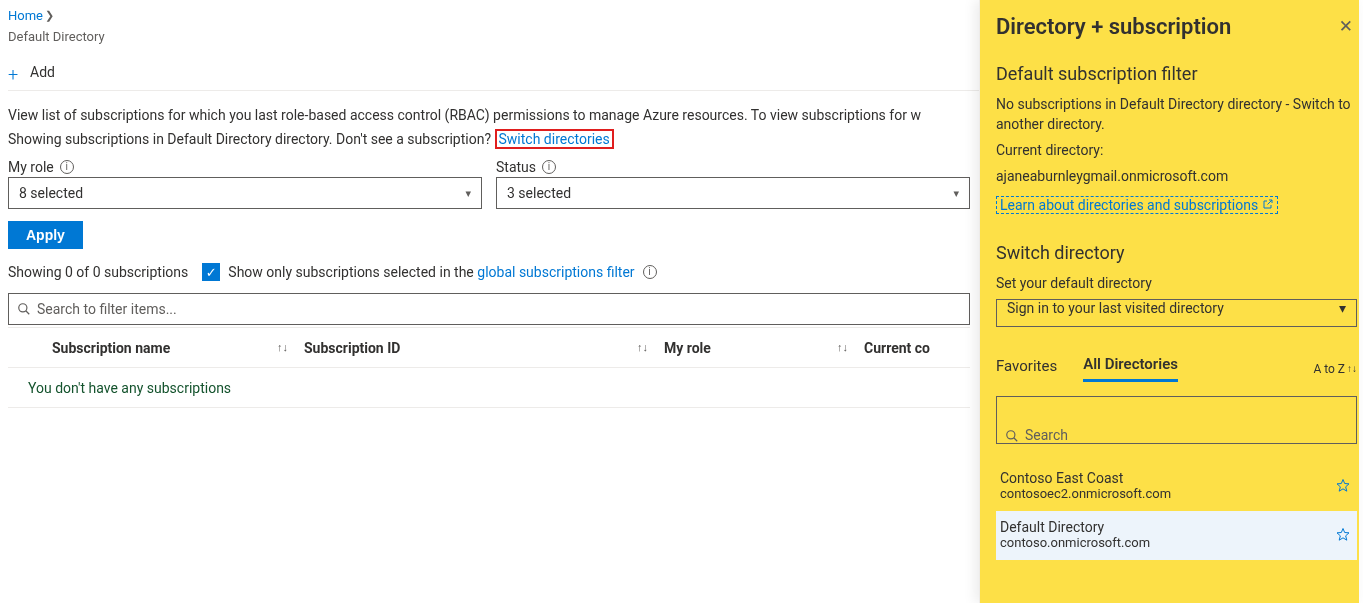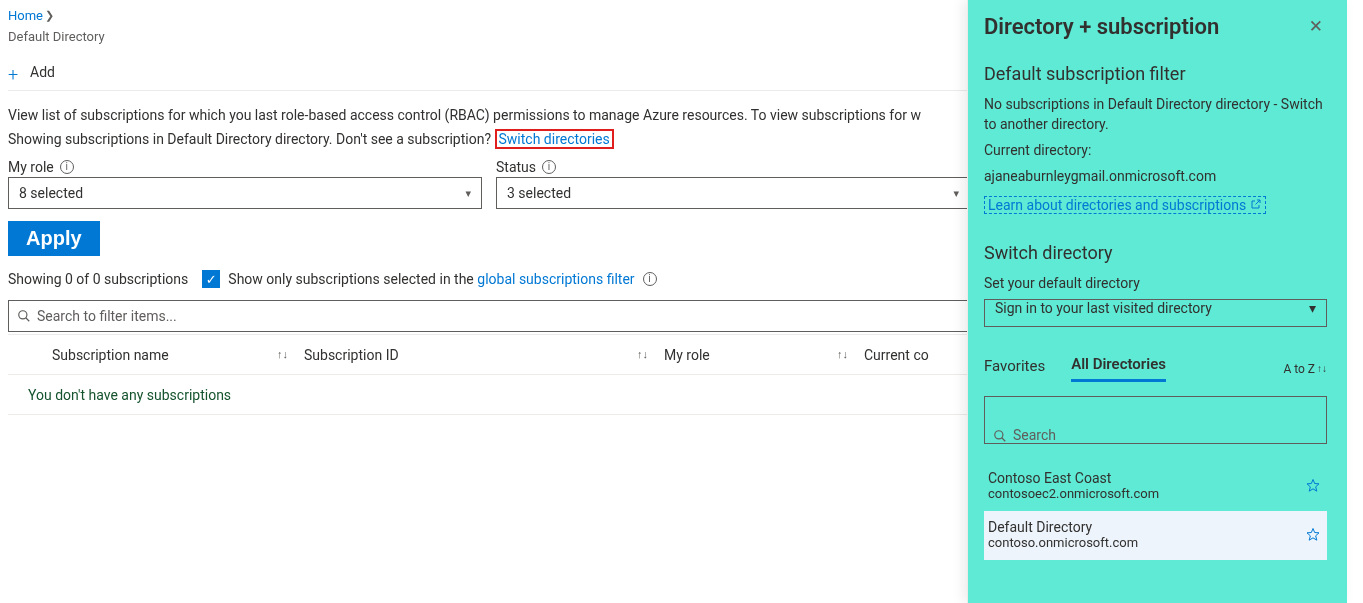--- a/index.html
+++ b/index.html
@@ -91,21 +91,21 @@
     font-size: 14px;
   }
   .select .chev-down {
     font-size: 11px; color: #605e5c;
   }
   .apply-btn {
     background: #0078d4;
     color: #fff;
     border: none;
     padding: 6px 18px;
-    font-size: 20px;
+    font-size: 14px;
     font-weight: 600;
     margin-top: 12px;
     cursor: pointer;
   }
   .showing-row {
     display: flex;
     align-items: center;
     gap: 14px;
     margin-top: 14px;
     font-size: 14px;
@@ -132,39 +132,39 @@
     border-top: 1px solid #edebe9;
     margin-top: 2px;
   }
   .thead, .trow {
     display: flex;
     align-items: center;
     height: 40px;
     border-bottom: 1px solid #edebe9;
     font-size: 14px;
   }
-  .thead { font-weight: 400; }
+  .thead { font-weight: 700; }
   .thead .sort { font-size: 11px; color:#605e5c; margin-left:auto; padding-right:10px;}
   .th { display: flex; align-items: center; padding-left: 6px;}
   .th1 { width: 290px; padding-left: 44px;}
   .th2 { width: 360px; }
   .th3 { width: 200px; }
   .th4 { flex:1; }
   .trow { color:#14532d; padding-left:20px; }
 
   
   .panel {
     position: absolute;
-    top: 0; right: 16px;
+    top: 0; right: 4px;
     width: 380px;
     height: 100%;
-    background: #5eead4;
+    background: #fde047;
     border-left: 1px solid #edebe9;
     box-shadow: -4px 0 12px rgba(0,0,0,0.08);
-    padding: 14px 20px 0 16px;
+    padding: 14px 2px 0 16px;
     overflow: hidden;
   }
   .panel-header {
     display: flex;
     justify-content: space-between;
     align-items: flex-start;
     margin-bottom: 24px;
   }
   .panel-title { font-size: 22px; font-weight: 600; line-height: 1.15; }
   .close-x { font-size: 17px; color:#605e5c; cursor:pointer; padding:2px 4px;}

